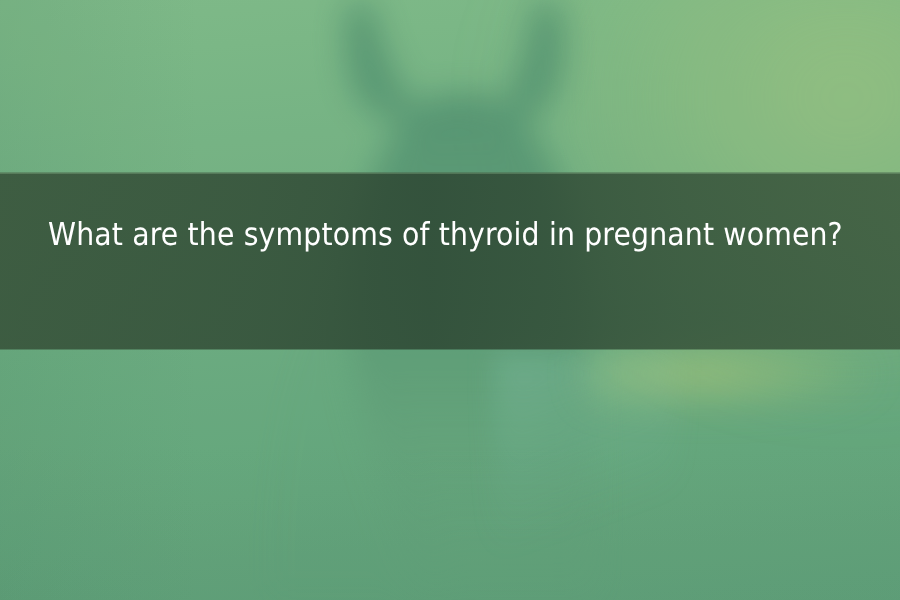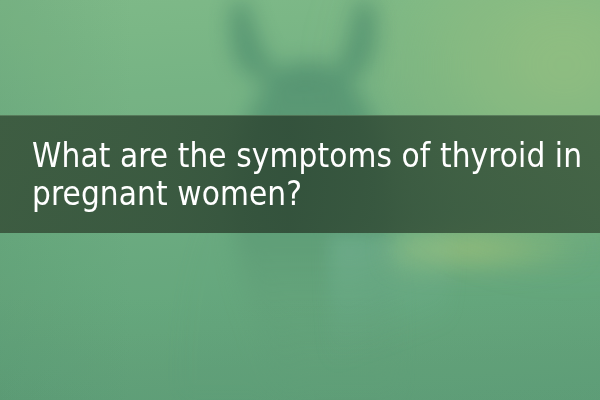--- a/index.html
+++ b/index.html
@@ -138,21 +138,21 @@
     background: rgba(150, 196, 150, 0.30);
   }
 
   .caption-text {
     position: absolute;
     left: 32px;
     top: 22px;
     width: 556px;
     margin: 0;
     color: #ffffff;
-    font-size: 33px;
+    font-size: 21px;
     line-height: 38px;
     font-weight: 400;
     letter-spacing: 0.1px;
     word-break: break-all;
     overflow-wrap: anywhere;
     text-rendering: optimizeLegibility;
   }
 </style>
 </head>
 <body>

